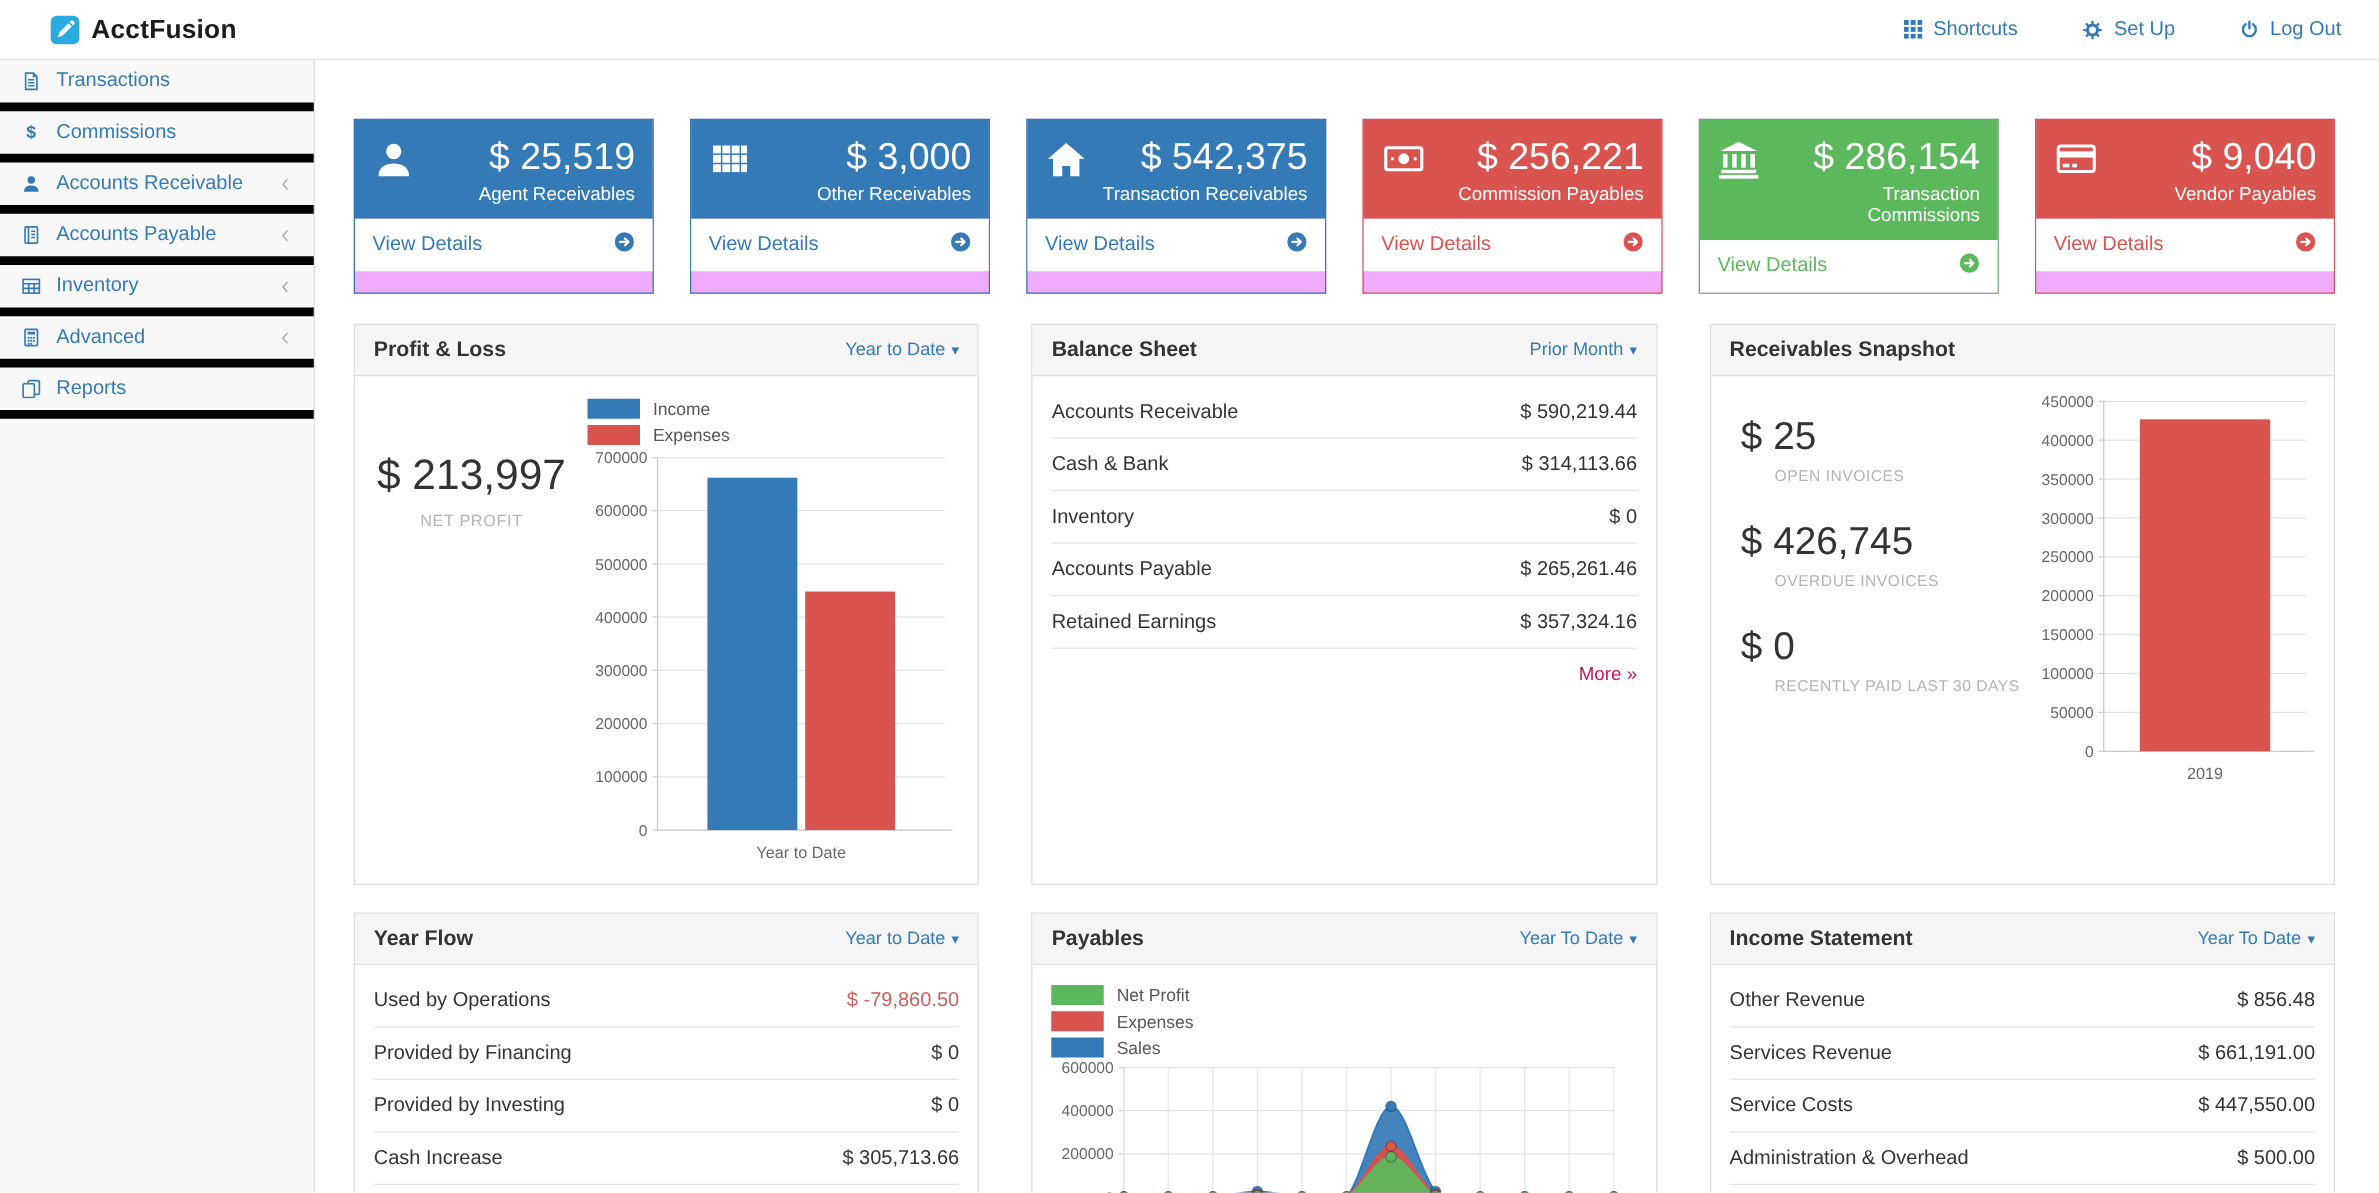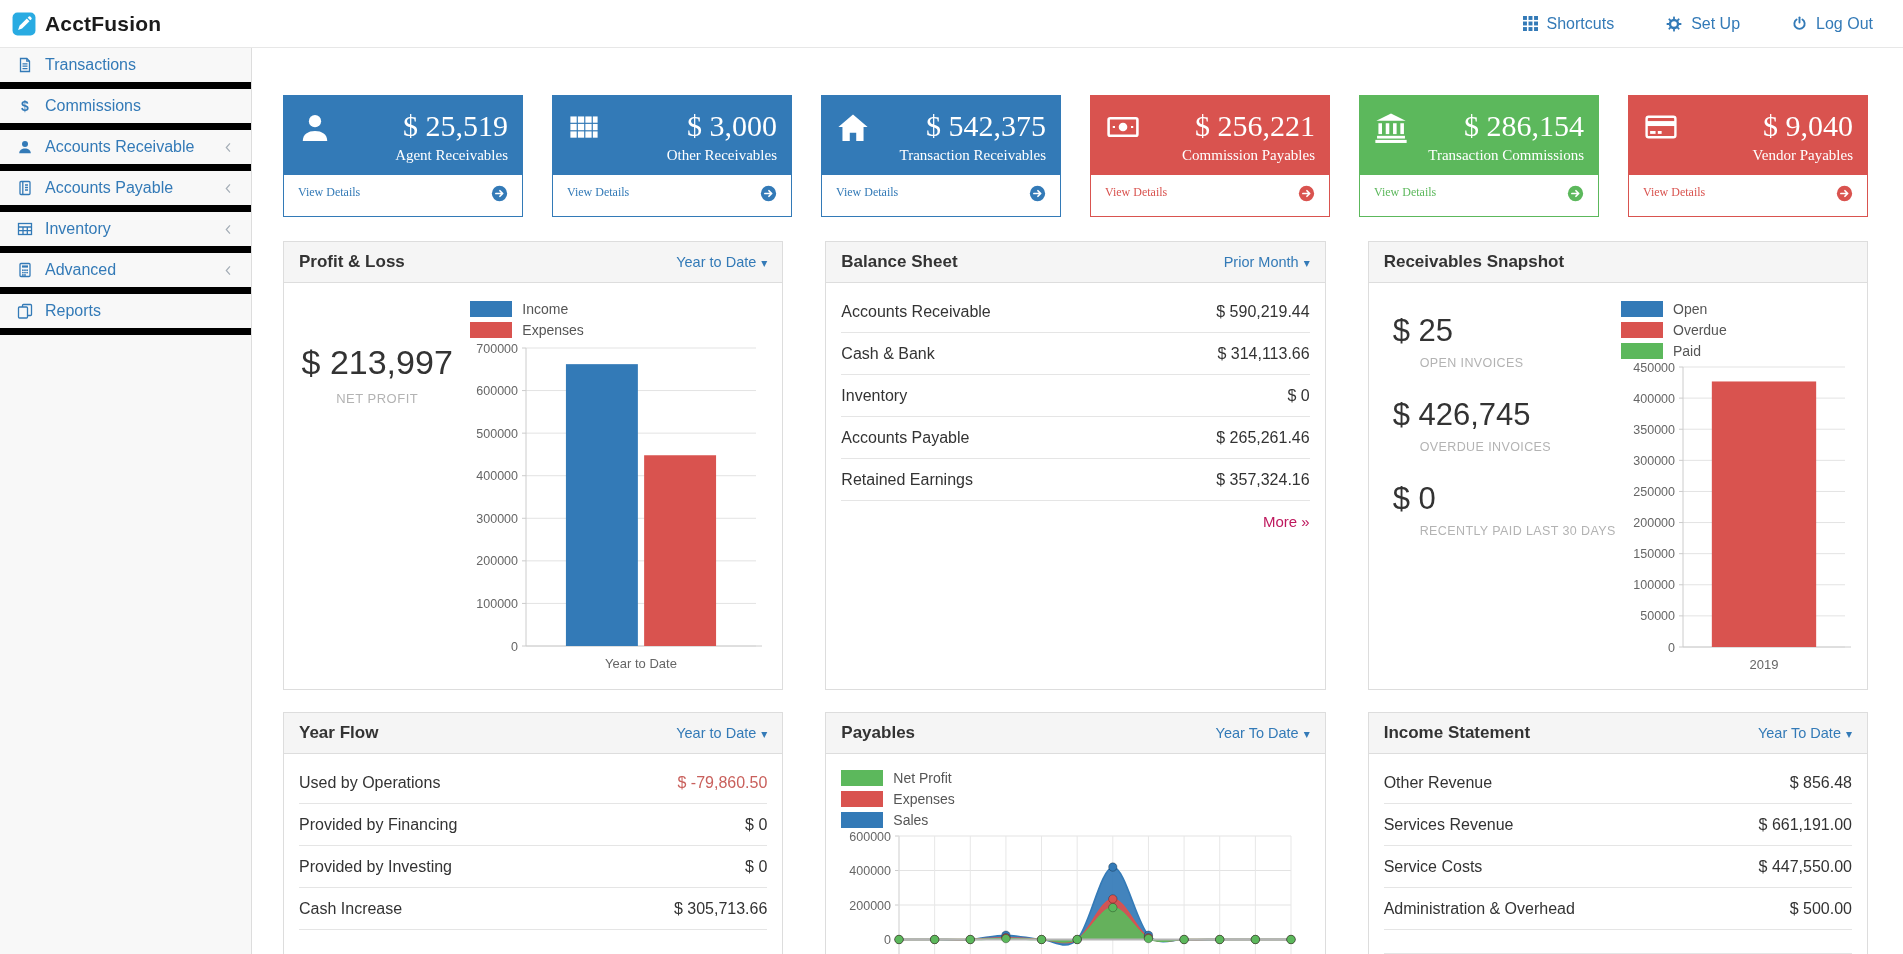--- a/index.html
+++ b/index.html
@@ -6,49 +6,49 @@
   html,body { margin:0; padding:0; }
   body {
     width:1903px; height:954px; overflow:hidden;
     font-family:"Liberation Sans", sans-serif;
     background:#fff; color:#333;
   }
   a { text-decoration:none; }
 
   
   .navbar { height:48px; background:#fff; border-bottom:1px solid #e7e7e7;
-    display:flex; align-items:center; justify-content:space-between; padding:0 30px 0 12px; }
+    display:flex; align-items:center; justify-content:space-between; padding:0 30px 0 40px; }
   .brand { display:flex; align-items:center; gap:9px; font-size:21px; font-weight:700; color:#1b1b1b; letter-spacing:.2px; }
   .brand svg { display:block; }
   .nav-menu { display:flex; gap:52px; }
   .nav-item { display:flex; align-items:center; gap:9px; color:#337ab7; font-size:16px; cursor:pointer; }
   .nav-ic { display:flex; align-items:center; }
 
   
   .sidebar { position:fixed; left:0; top:48px; bottom:0; width:252px;
     background:#f8f8f8; border-right:1px solid #ddd; }
   .side-item { display:flex; align-items:center; gap:11px; height:41px; padding:0 16px;
     color:#337ab7; font-size:16px; border-bottom:7px solid #000000; cursor:pointer; }
   .side-ic { display:flex; align-items:center; width:18px; justify-content:center; }
   .side-label { flex:1; }
   .chev { display:flex; align-items:center; }
 
   
   .main { margin-left:252px; padding:47px 35px 0 31px; }
 
   
   .cards { display:flex; gap:29px; }
-  .stat-card { flex:1; border:1px solid var(--c); background:#ec4899;font-family:Liberation Serif, serif; }
+  .stat-card { flex:1; border:1px solid var(--c); background:#f0abfc; }
   .stat-top { background:var(--c); color:#fff; padding:13px 14px 11px; display:flex; }
   .stat-icon { width:44px; padding-top:2px; }
   .stat-text { flex:1; text-align:right; }
   .stat-amount { font-size:30px; line-height:1.15; }
   .stat-label { font-size:15px; margin-top:3px; }
-  .stat-footer { display:flex; justify-content:space-between; align-items:flex-start;
-    background:#fff; color:var(--c); padding:10px 14px; font-size:12px; cursor:pointer;gap:48px; }
+  .stat-footer { display:flex; justify-content:space-between; align-items:center;
+    background:#fff; color:var(--c); padding:10px 14px; font-size:16px; cursor:pointer;gap:48px; }
 
   
   .grid { margin-top:24px; display:grid; grid-template-columns:repeat(3,1fr); column-gap:42px; row-gap:22px; }
   .panel { border:1px solid #ddd; background:#fff; overflow:hidden; }
   .row1 { height:449px; }
   .row2 { height:430px; }
   .panel-hd { background:#f5f5f5; border-bottom:1px solid #ddd; padding:10px 15px;
     display:flex; align-items:center; justify-content:space-between; }
   .panel-hd h2 { margin:0; font-size:17px; font-weight:700; color:#333; }
   .range { color:#337ab7; font-size:14.5px; cursor:pointer; }
@@ -479,34 +479,21 @@
             </div>
             <div class="recv-stat">
               <div class="recv-val">$ 426,745</div>
               <div class="recv-label">OVERDUE INVOICES</div>
             </div>
             <div class="recv-stat">
               <div class="recv-val">$ 0</div>
               <div class="recv-label">RECENTLY PAID LAST 30 DAYS</div>
             </div>
           </div>
-        <div class="recv-chartbox" id="recv_chart"><div class="chart-legend">
-              <span class="lg-item">
-                <span class="lg-swatch" style="background: rgb(51, 122, 183);"></span>
-                <span>Open</span>
-              </span>
-              <span class="lg-item">
-                <span class="lg-swatch" style="background: rgb(217, 83, 79);"></span>
-                <span>Overdue</span>
-              </span>
-              <span class="lg-item">
-                <span class="lg-swatch" style="background: rgb(92, 184, 92);"></span>
-                <span>Paid</span>
-              </span>
-            </div><svg viewBox="0 0 236 318" width="236" height="318" class="chart">
+        <div class="recv-chartbox" id="recv_chart"><svg viewBox="0 0 236 318" width="236" height="318" class="chart">
               <line x1="62" x2="224" y1="286" y2="286" stroke="#e3e3e3" stroke-width="1"></line>
               <line x1="58" x2="62" y1="286" y2="286" stroke="#ccc" stroke-width="1"></line>
               <text x="54" y="290.5" text-anchor="end" font-size="12.5" fill="#666">0</text>
               <line x1="62" x2="224" y1="254.88888888888889" y2="254.88888888888889" stroke="#e3e3e3" stroke-width="1"></line>
               <line x1="58" x2="62" y1="254.88888888888889" y2="254.88888888888889" stroke="#ccc" stroke-width="1"></line>
               <text x="54" y="259.3888888888889" text-anchor="end" font-size="12.5" fill="#666">50000</text>
               <line x1="62" x2="224" y1="223.77777777777777" y2="223.77777777777777" stroke="#e3e3e3" stroke-width="1"></line>
               <line x1="58" x2="62" y1="223.77777777777777" y2="223.77777777777777" stroke="#ccc" stroke-width="1"></line>
               <text x="54" y="228.27777777777777" text-anchor="end" font-size="12.5" fill="#666">100000</text>
               <line x1="62" x2="224" y1="192.66666666666669" y2="192.66666666666669" stroke="#e3e3e3" stroke-width="1"></line>

